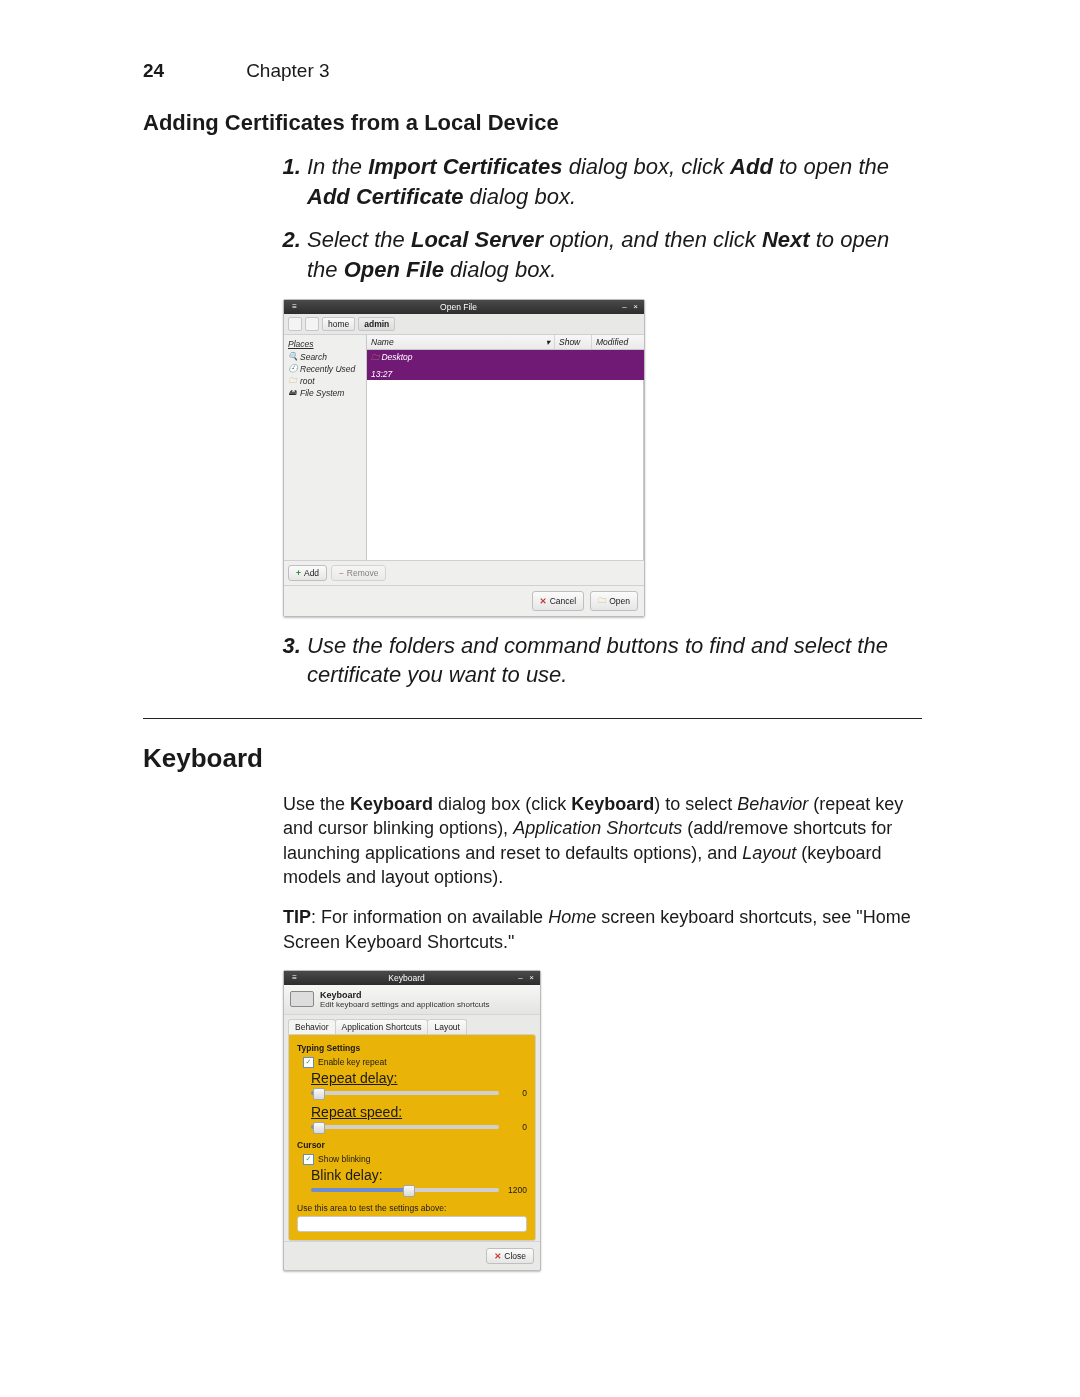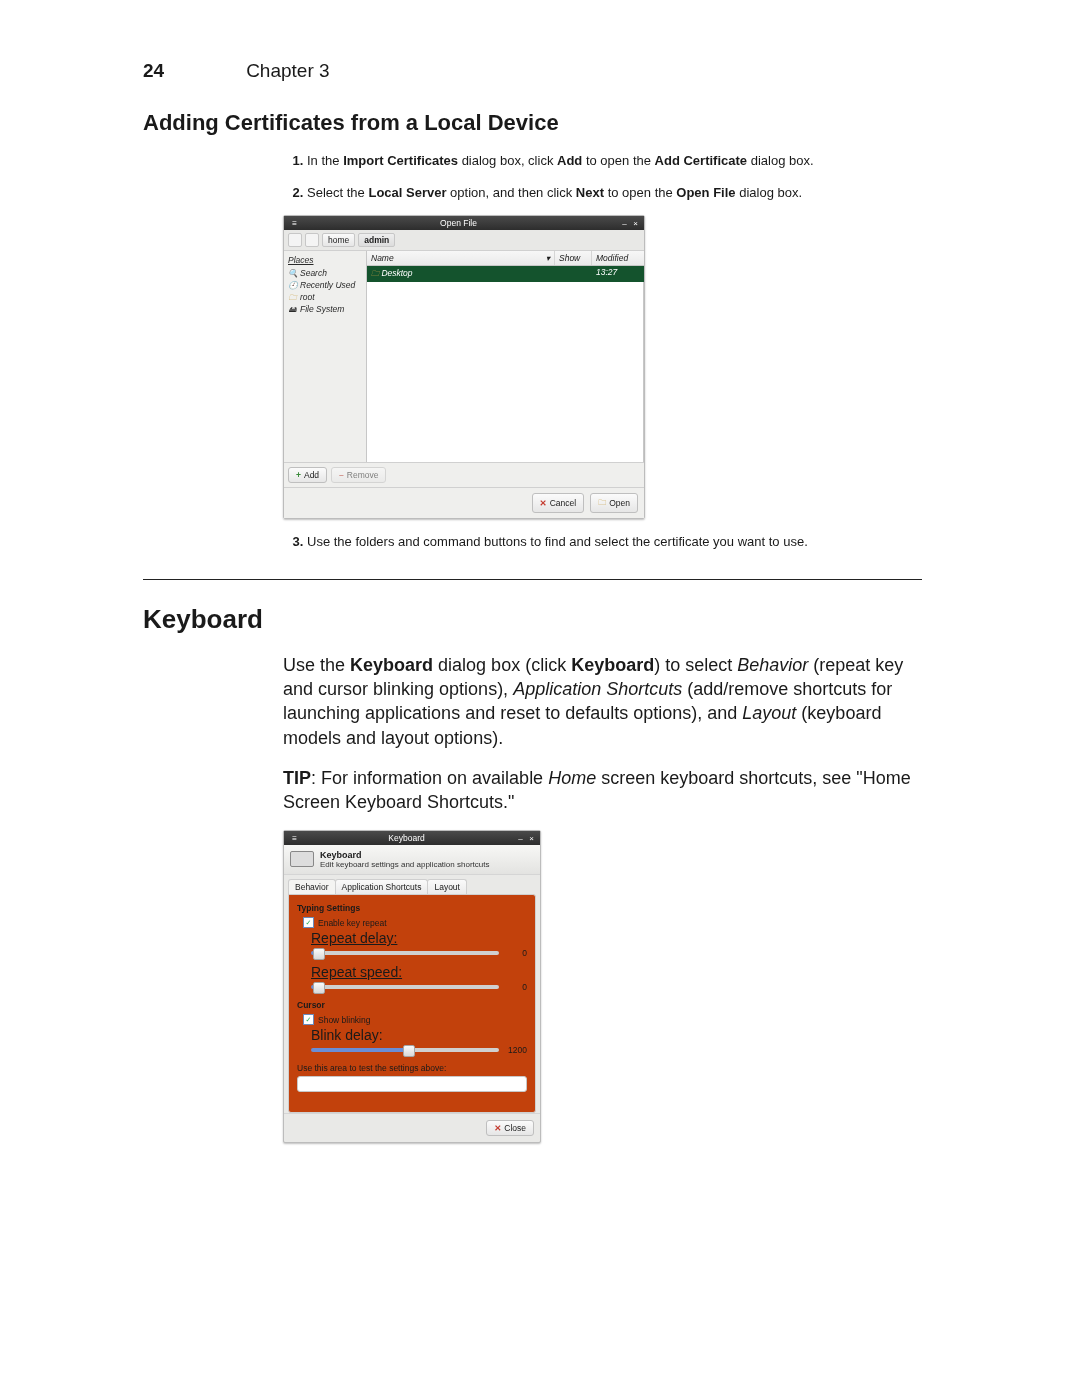--- a/index.html
+++ b/index.html
@@ -30,22 +30,23 @@
     margin: 10px 0 16px 0;
   }
   .h1 {
     font-weight: bold;
     font-size: 26px;
     margin: 24px 0 18px 0;
   }
   ol.steps {
     margin: 0 0 0 140px;
     padding-left: 24px;
-    font-size: 13px;
+    font-size: 22px;
     line-height: 1.35;
+    font-style: italic;
   }
   ol.steps > li { margin-bottom: 14px; font-weight: bold; }
   ol.steps > li > span { font-weight: normal; }
   ol.steps > li > span b { font-weight: bold; }
   .body-indent {
     margin-left: 140px;
     font-size: 18px;
     line-height: 1.35;
   }
   .body-indent p { margin: 0 0 16px 0; }
@@ -105,23 +106,24 @@
   .of-list { flex: 1; display: flex; flex-direction: column; }
   .of-list .cols {
     display: flex;
     background: linear-gradient(#f7f7f7,#eaeaea);
     border-bottom: 1px solid #c7c7c7;
     font-size: 8.5px;
   }
   .of-list .cols > div { padding: 2px 4px; border-right: 1px solid #d5d5d5; }
   .rowsel {
     display: flex;
-    background: #14532d;
+    background: #701a75;
     color: #fff;
     font-size: 8.5px;
+    flex-direction: column;
   }
   .rowsel > div { padding: 1px 4px; }
   .of-list .blank { flex: 1; background: #fff; min-height: 180px; border-right: 1px solid #c7c7c7; }
   .of-actions {
     padding: 4px;
     display: flex;
     gap: 4px;
     background: #efefed;
     border-top: 1px solid #d0d0d0;
   }
@@ -174,22 +176,22 @@
     background: linear-gradient(#fafafa,#eaeaea);
     padding: 2px 6px;
     border-top-left-radius: 3px; border-top-right-radius: 3px;
     font-size: 8.5px;
   }
   .tab:not(:first-child){ margin-left:-1px; }
   .tab.active { background: #f4f4f2; position: relative; z-index: 2; }
   .tabpane {
     margin: 0 4px;
     border: 1px solid #cfcfcf;
-    background: #c2410c;
-    padding: 6px 8px 20px 8px;
+    background: #eab308;
+    padding: 6px 8px 8px 8px;
     border-radius: 0 3px 3px 3px;
   }
   .grp { font-weight: bold; font-size: 8.5px; margin: 2px 0 4px 0; }
   .ck { display: flex; align-items: center; gap: 4px; margin-left: 6px; margin-bottom: 2px; }
   .ckbox { width: 9px; height: 9px; border: 1px solid #6a8bbd; background: #fff; display: inline-flex; align-items: center; justify-content: center; font-size: 7px; color: #2a5; }
   .label { font-size: 8.5px; }
   .slider-row { margin-left: 14px; margin-bottom: 6px; }
   .slider-row .lbl { font-size: 14px; margin-bottom: 2px; text-decoration: underline; }
   .slider-row .nolbl { text-decoration: none; }
   .slider-wrap { display: flex; align-items: center; gap: 6px; }

